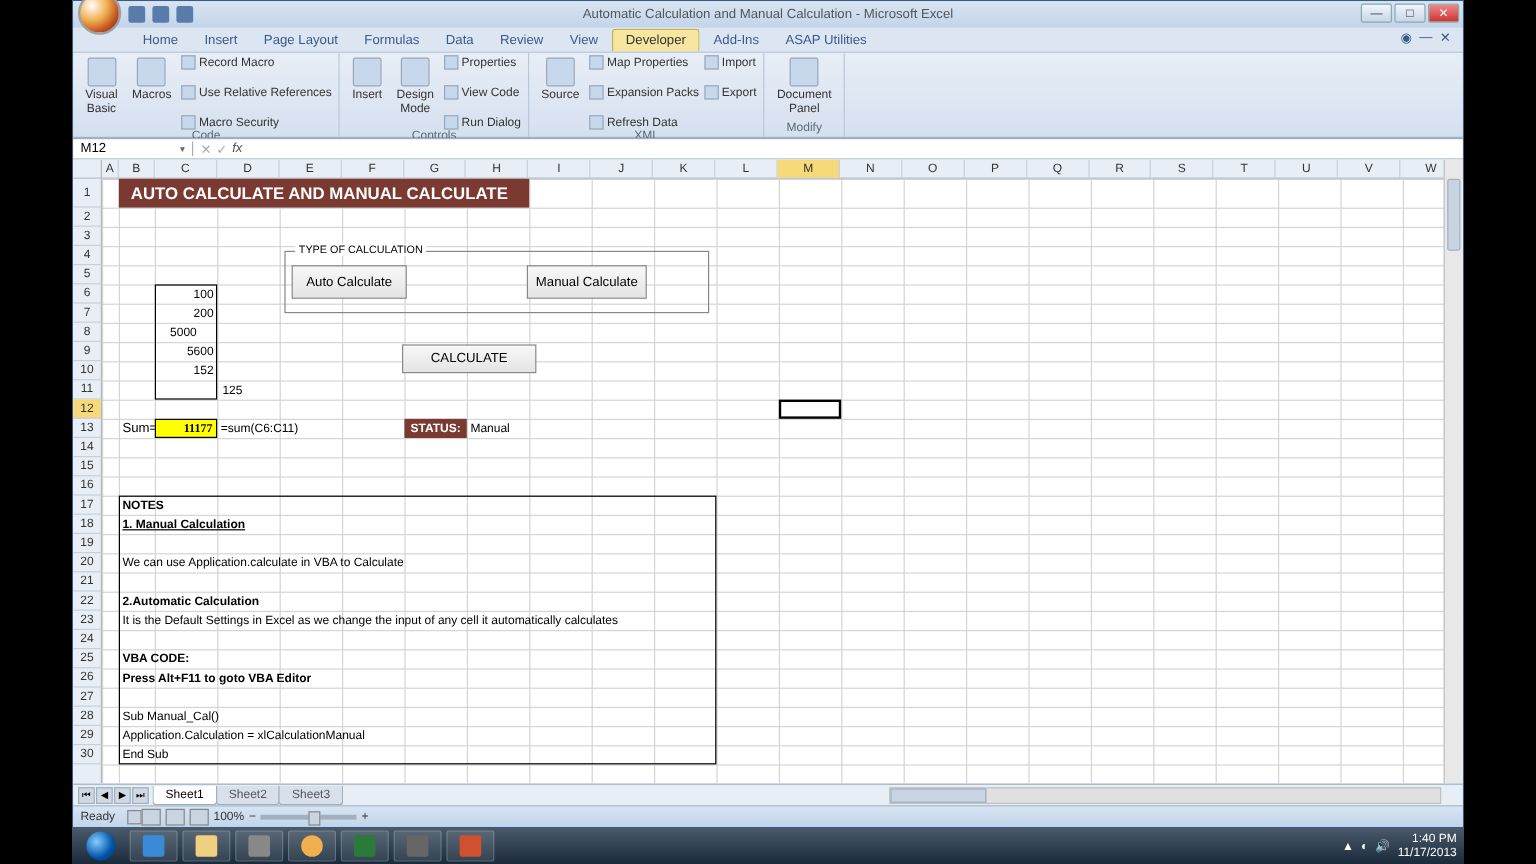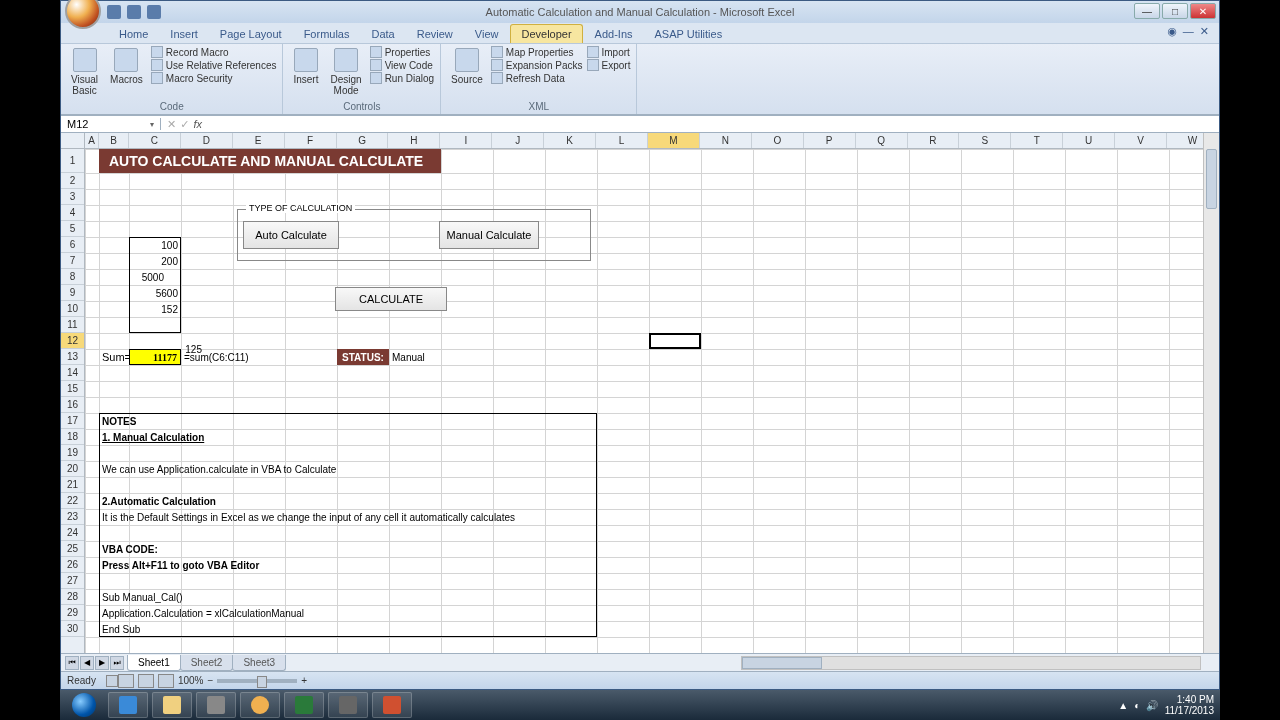--- a/index.html
+++ b/index.html
@@ -16,21 +16,21 @@
 .ribbon-tabs { height: 20px; background: #dce6f2; display: flex; align-items: flex-end; padding-left: 48px; font-size: 11px; gap: 2px; }
 .ribbon-tabs div { padding: 3px 10px; color: #3a5a8a; cursor: default; }
 .ribbon-tabs .active { background: #f7e6a0; border: 1px solid #d0b040; border-bottom: none; border-radius: 3px 3px 0 0; color: #333; }
 .ribbon-help { position: absolute; right: 10px; top: 24px; display: flex; gap: 6px; font-size: 11px; color: #3a5a8a; }
 .ribbon { height: 72px; background: linear-gradient(#e8eef7,#d5e0ef); border-top: 1px solid #b8c8da; border-bottom: 1px solid #a0b0c0; display: flex; font-size: 10px; color: #333; }
 .rgroup { border-right: 1px solid #b8c8da; padding: 2px 6px; display: flex; flex-direction: column; justify-content: space-between; }
 .rgroup-label { text-align: center; font-size: 10px; color: #5a6a7a; }
 .rgroup-body { display: flex; gap: 4px; align-items: flex-start; flex: 1; }
 .big-btn { display: flex; flex-direction: column; align-items: center; gap: 2px; padding: 2px 4px; }
 .big-btn .ico { width: 24px; height: 24px; background: #c8d8ec; border: 1px solid #98a8ba; border-radius: 2px; }
-.small-list { display: flex; flex-direction: column; gap: 1px; font-size: 10px; }
+.small-list { display: flex; flex-direction: column; gap: 13px; font-size: 10px; }
 .small-list div { display: flex; align-items: center; gap: 3px; }
 .small-list .ico { width: 12px; height: 12px; background: #c8d8ec; border: 1px solid #98a8ba; }
 .formula-bar { height: 18px; background: #fff; border-top: 1px solid #a0b0c0; border-bottom: 1px solid #a0b0c0; display: flex; align-items: center; font-size: 11px; }
 .name-box { width: 100px; border-right: 1px solid #a0b0c0; padding: 0 6px; display: flex; align-items: center; justify-content: space-between; }
 .name-box::after { content: "▾"; font-size: 8px; color: #666; }
 .fx-area { display: flex; align-items: center; gap: 4px; padding: 0 6px; flex: 1; }
 .fx-area .fx { font-style: italic; color: #555; }
 .grid-area { flex: 1; background: #fff; position: relative; overflow: hidden; }
 .corner { position: absolute; left: 0; top: 0; width: 24px; height: 16px; background: #e8eef5; border-right: 1px solid #b0b8c0; border-bottom: 1px solid #b0b8c0; }
 .col-headers { position: absolute; left: 24px; top: 0; right: 0; height: 16px; display: flex; background: #e8eef5; border-bottom: 1px solid #b0b8c0; }
@@ -195,20 +195,30 @@
               <span class="ico"></span>
               <span>Import</span>
             </div>
           <div>
               <span class="ico"></span>
               <span>Export</span>
             </div>
         </div>
       </div>
       <div class="rgroup-label">XML</div>
+    </div>
+    <div class="rgroup">
+      <div class="rgroup-body">
+        <div class="big-btn">
+            <div class="ico"></div>
+            <div style="white-space:pre;text-align:center">Document
+Panel</div>
+          </div>
+      </div>
+      <div class="rgroup-label">Modify</div>
     </div>
   </div>
 
   <div class="formula-bar">
     <div class="name-box">
         <span>M12</span>
       </div>
     <div class="fx-area">
       <span style="color:#aaa">✕</span>
       <span style="color:#aaa">✓</span>
@@ -333,21 +343,21 @@
           <div class="hline" style="top: 472px;"></div>
           <div class="hline" style="top: 488px;"></div>
         </div>
     <div class="cell title-banner" style="left: 14px; top: 0px; width: 342px; height: 24px; justify-content: flex-start; padding-left: 10px;">AUTO CALCULATE AND MANUAL CALCULATE</div>
         <div class="data-box" style="position: absolute; left: 44px; top: 88px; width: 52px; height: 96px;"></div>
         <div class="cell " style="left: 44px; top: 88px; width: 52px; height: 16px; justify-content: flex-end;">100</div>
         <div class="cell " style="left: 44px; top: 104px; width: 52px; height: 16px; justify-content: flex-end;">200</div>
         <div class="cell " style="left: 44px; top: 120px; width: 38px; height: 16px; justify-content: flex-end;">5000</div>
         <div class="cell " style="left: 44px; top: 136px; width: 52px; height: 16px; justify-content: flex-end;">5600</div>
         <div class="cell " style="left: 44px; top: 152px; width: 52px; height: 16px; justify-content: flex-end;">152</div>
-        <div class="cell " style="left: 44px; top: 168px; width: 76px; height: 16px; justify-content: flex-end; margin-top: 24px;">125</div>
+        <div class="cell " style="left: 44px; top: 168px; width: 76px; height: 16px; justify-content: flex-end;">125</div>
         <div class="cell sum-label" style="left: 14px; top: 200px; width: 30px; height: 16px;">Sum==&gt;&gt;</div>
         <div class="cell sum-val" style="left: 44px; top: 200px; width: 52px; height: 16px; font-family: Liberation Serif, serif;">11177</div>
         <div class="cell " style="left: 96px; top: 200px; width: 104px; height: 16px;">=sum(C6:C11)</div>
         <div class="cell status-label" style="left: 252px; top: 200px; width: 52px; height: 16px; justify-content: center;">STATUS:</div>
         <div class="cell " style="left: 304px; top: 200px; width: 52px; height: 16px;">Manual</div>
         <div class="groupbox" style="left: 152px; top: 60px; width: 354px; height: 52px;">
           <div class="groupbox-title">TYPE OF CALCULATION</div>
         </div>
         <div class="form-btn" style="left: 158px; top: 72px; width: 96px; height: 28px;">Auto Calculate</div>
         <div class="form-btn" style="left: 354px; top: 72px; width: 100px; height: 28px;">Manual Calculate</div>

